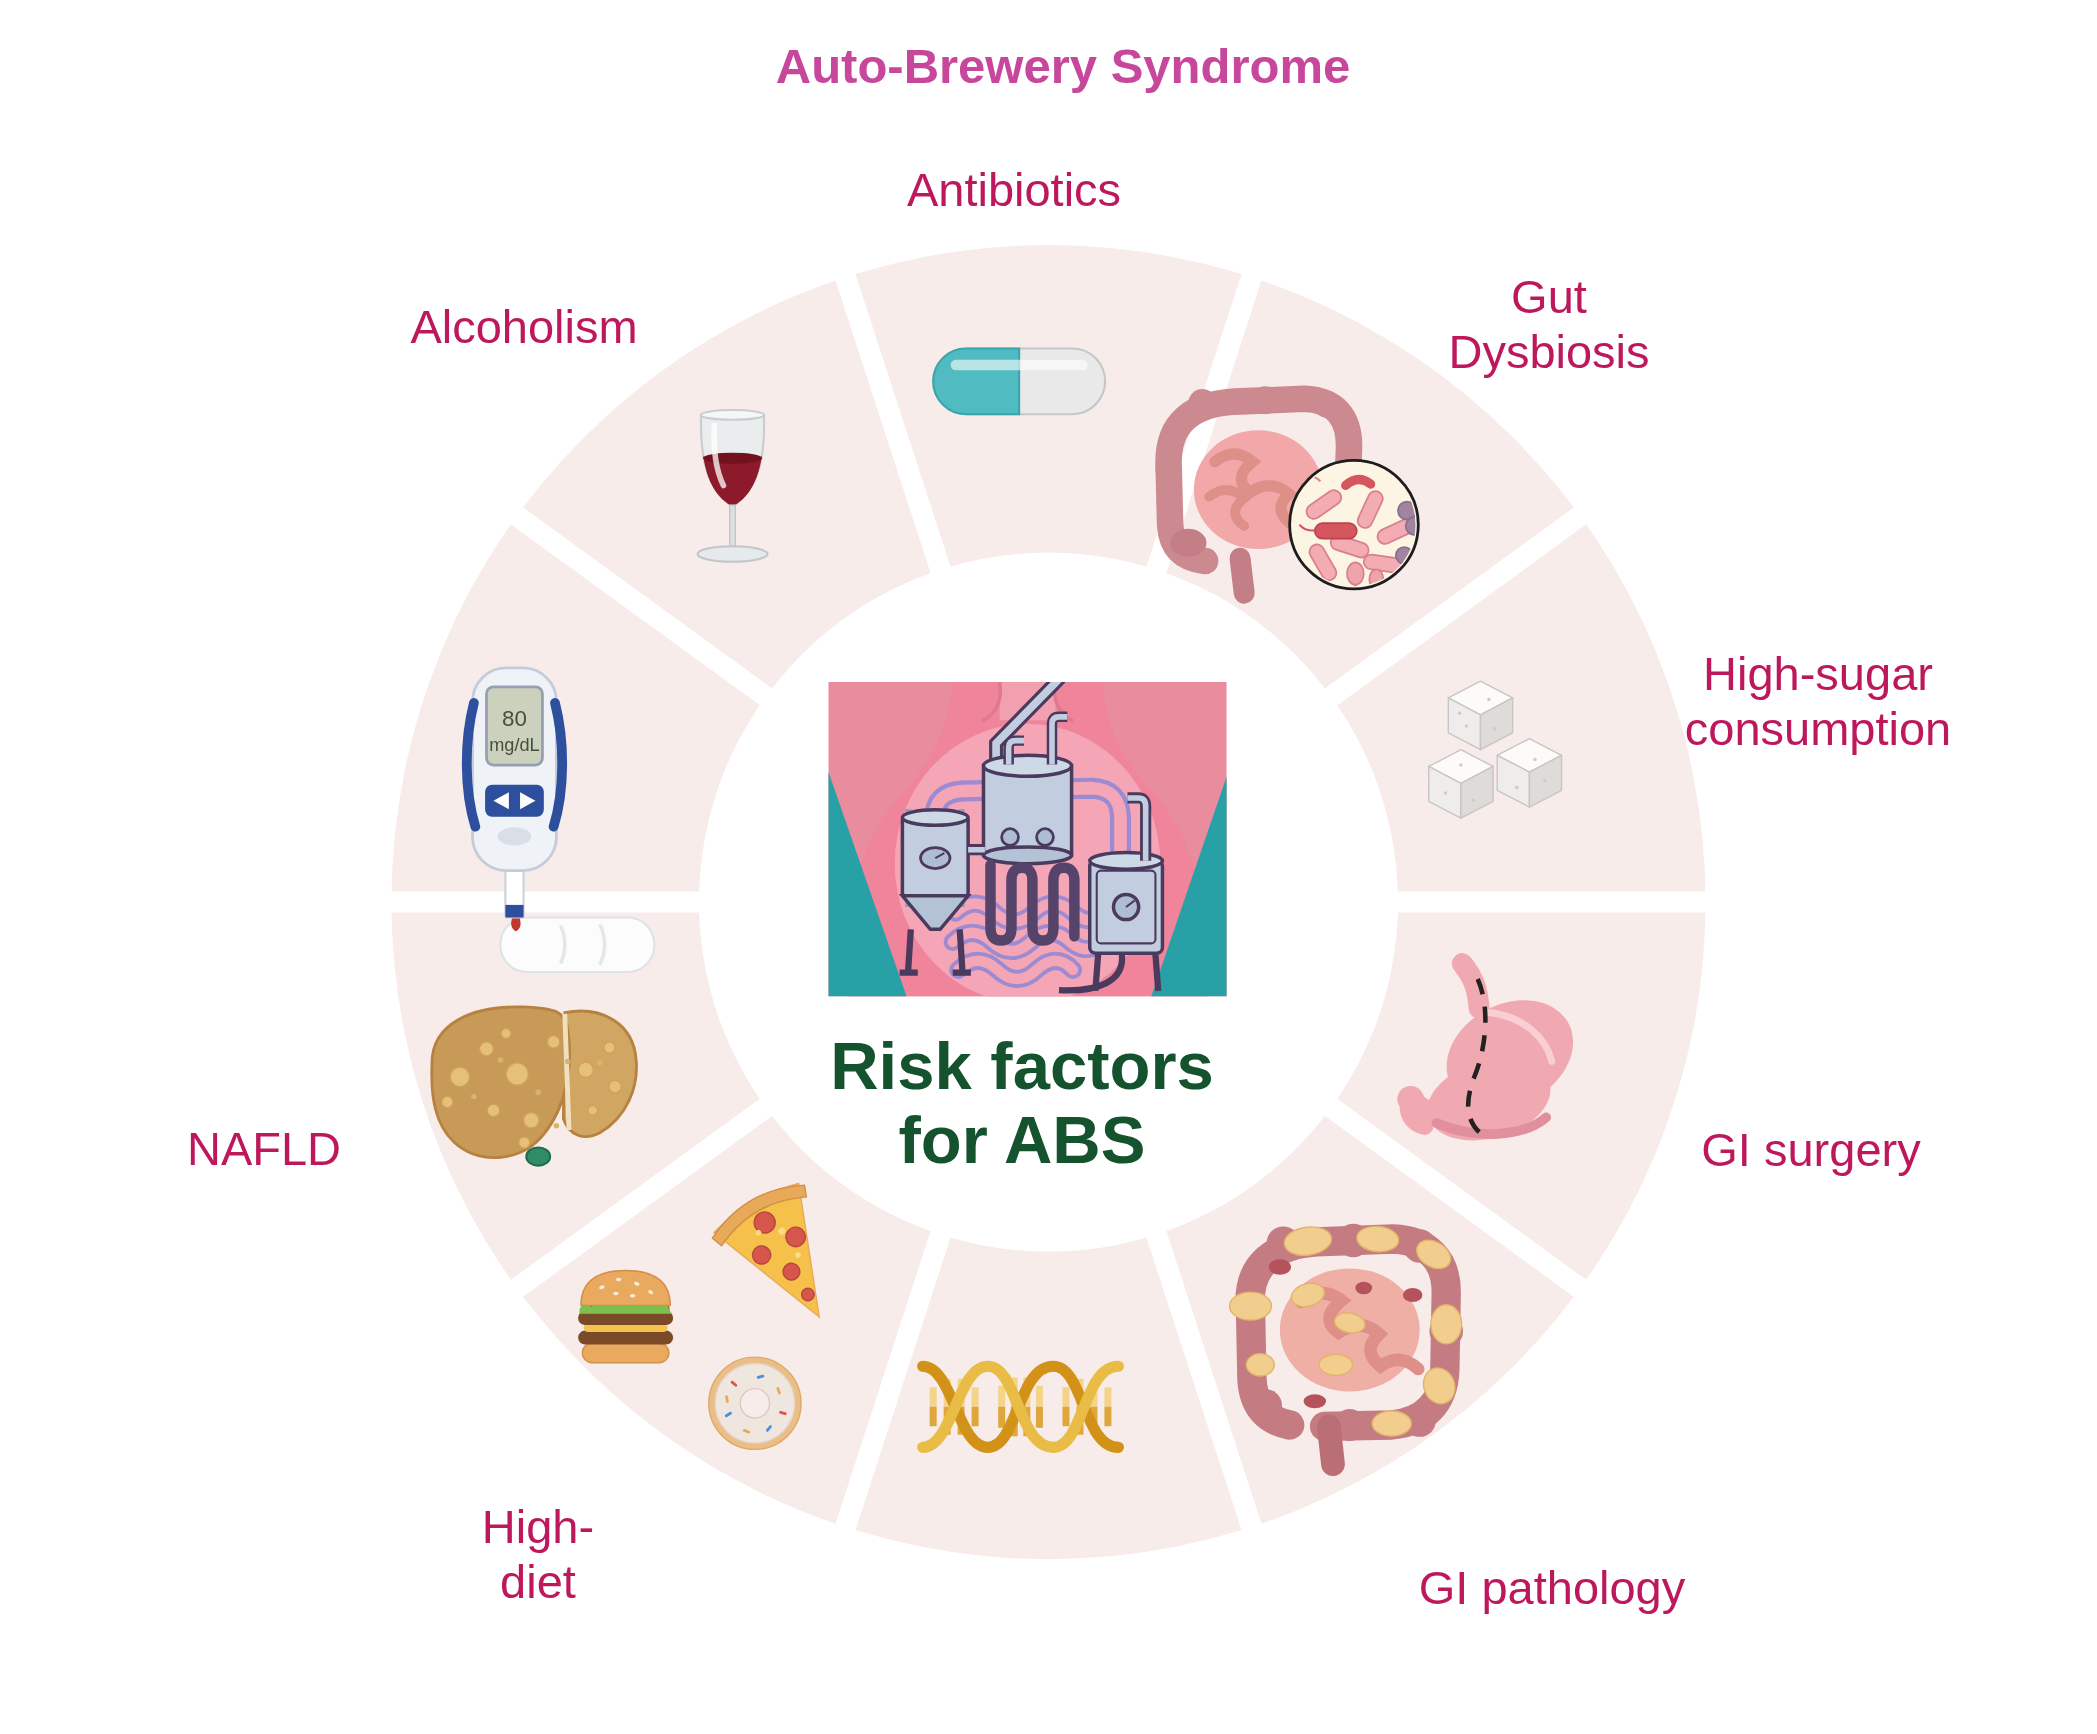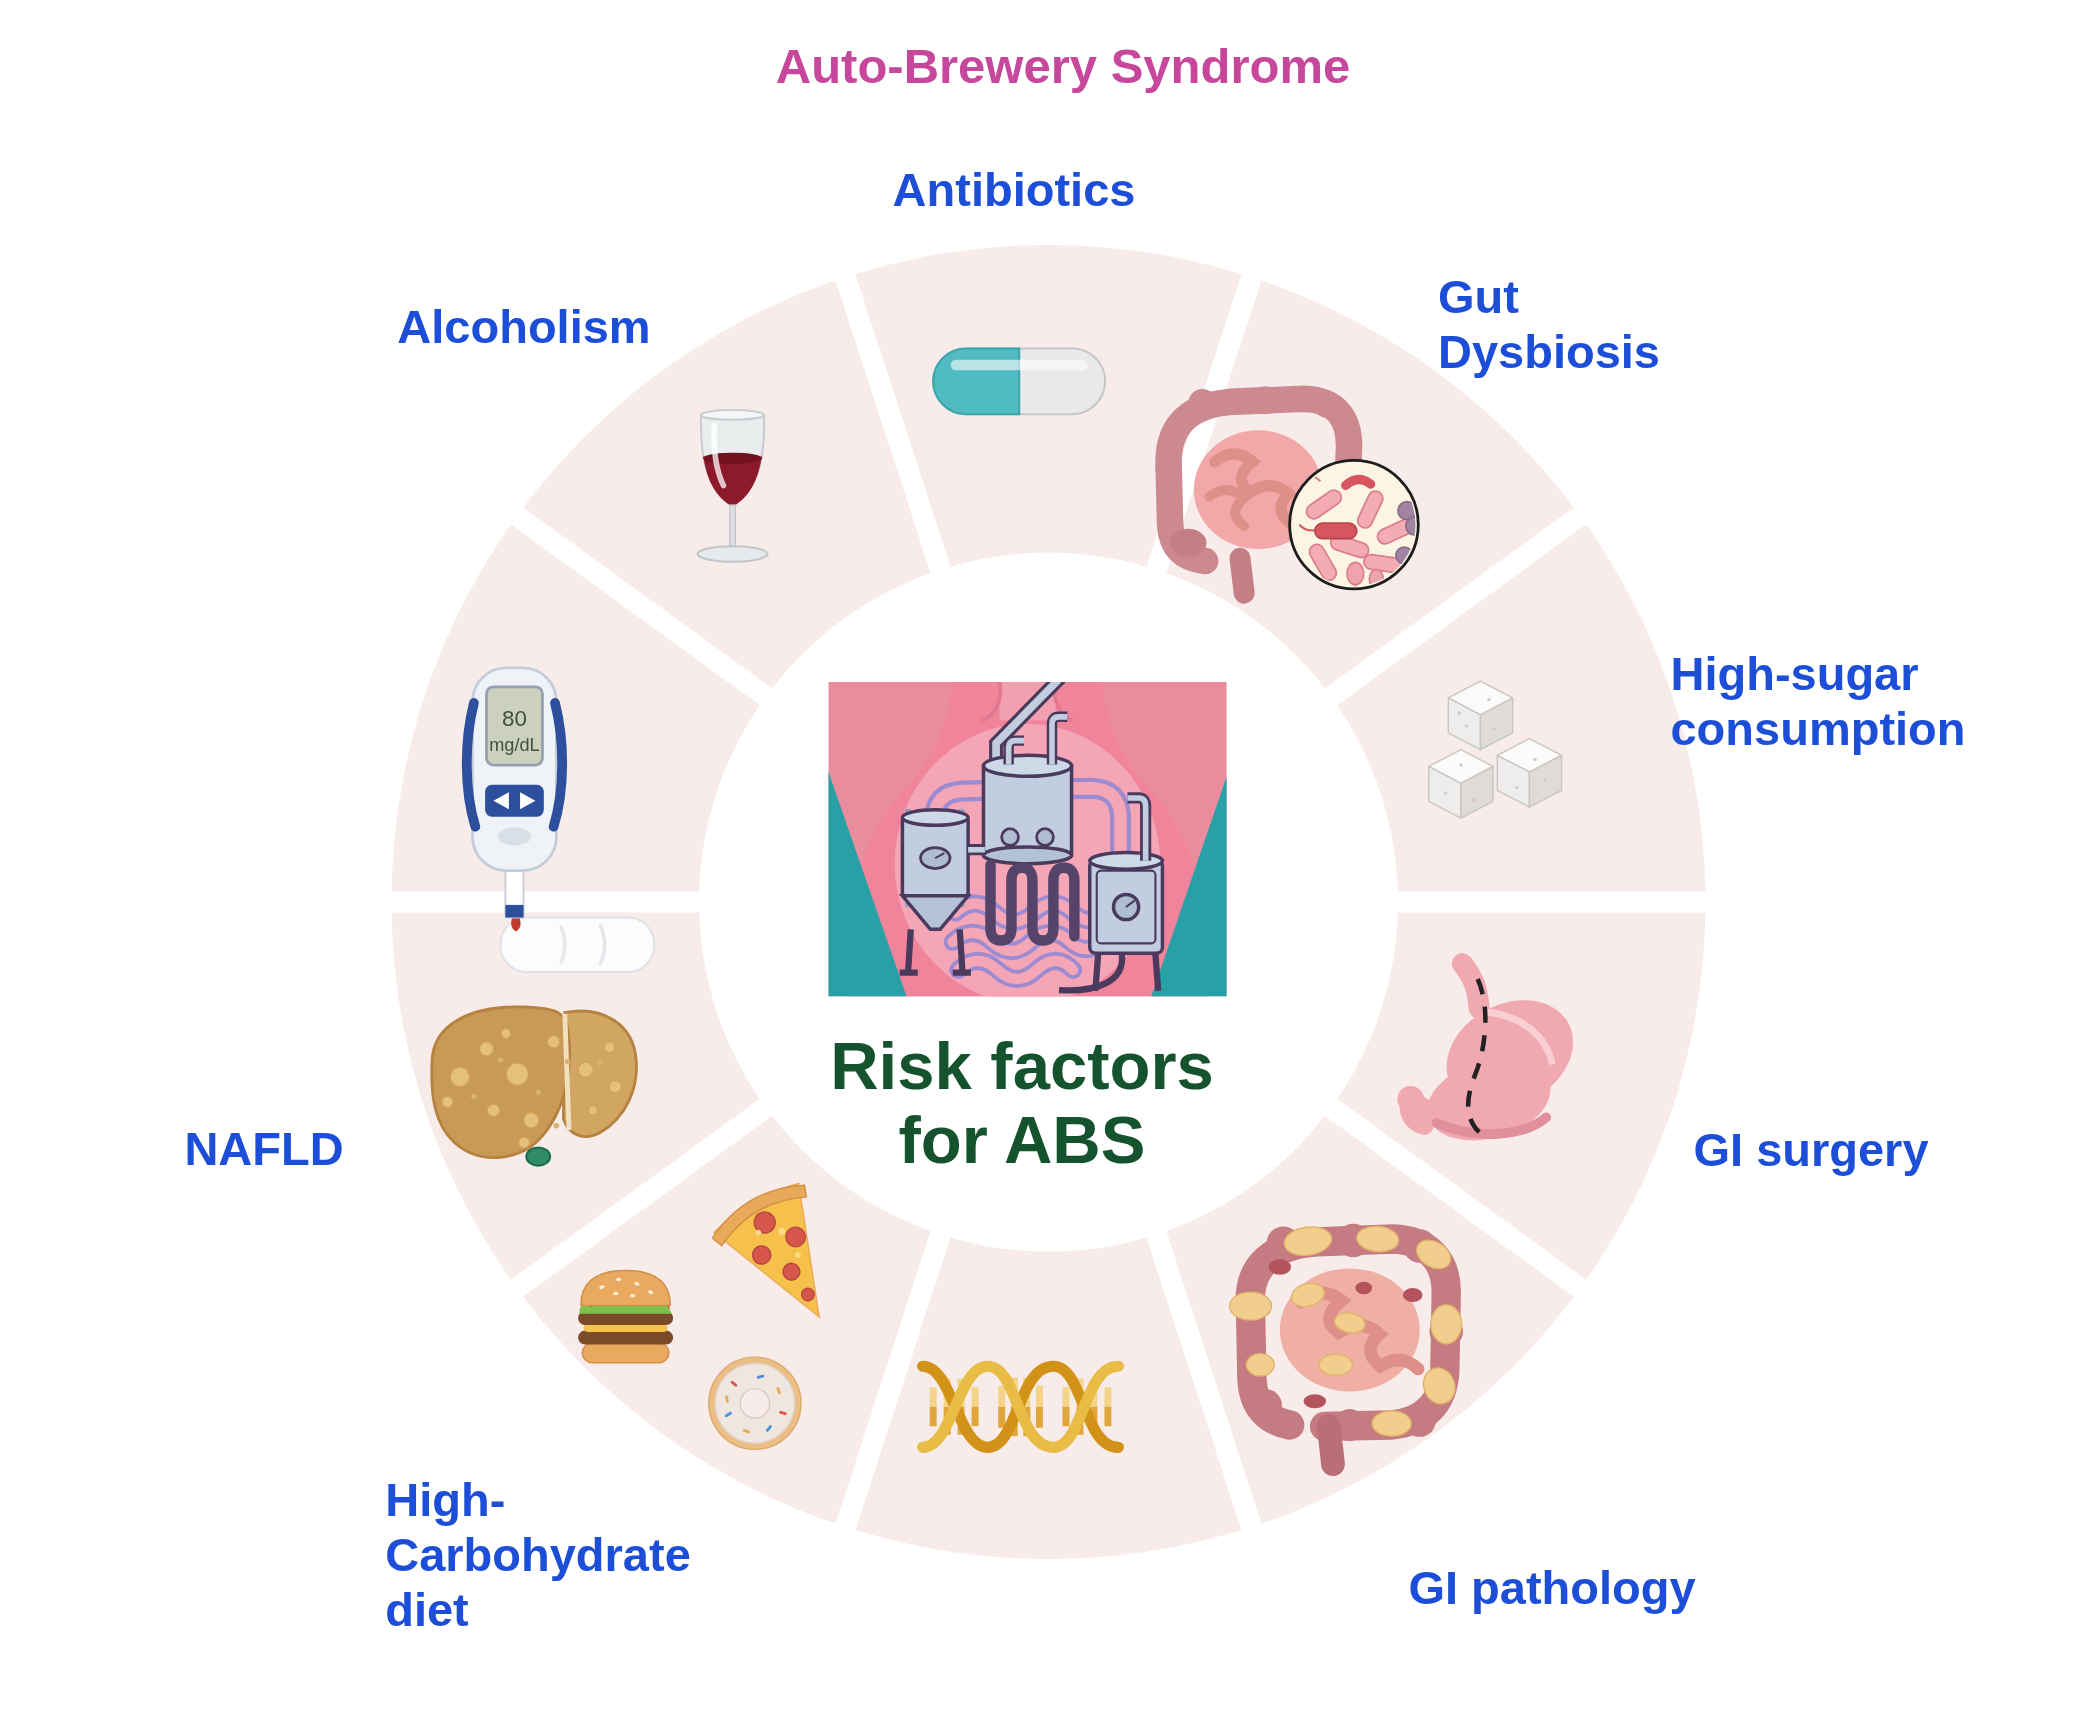--- a/index.html
+++ b/index.html
@@ -7,22 +7,22 @@
     position:relative;width:2097px;height:1735px;background:#ffffff;overflow:hidden;
     font-family:"Liberation Sans",sans-serif;
   }
   .wheel-svg{position:absolute;left:0;top:0;width:2097px;height:1735px;}
   .title{
     position:absolute;transform:translate(-50%,-50%);
     font-size:49px;font-weight:700;color:#C6479B;white-space:nowrap;letter-spacing:0px;
   }
   .factor-label{
     position:absolute;transform:translate(-50%,-50%);
-    font-size:47px;font-weight:700;color:#1d4ed8;line-height:55px;
-    text-align:left;white-space:nowrap;
+    font-size:47px;font-weight:400;color:#be185d;line-height:55px;
+    text-align:center;white-space:nowrap;
   }
   .center-label{
     position:absolute;transform:translate(-50%,-50%);
     font-size:67px;font-weight:700;color:#14532d;line-height:74px;text-align:center;white-space:nowrap;
   }
 </style>
 </head>
 <body>
 
 <div class="canvas">
@@ -373,21 +373,20 @@
     <div>Dysbiosis</div>
   </div>
   <div class="factor-label" style="left:1811px;top:1149px">
     <div>GI surgery</div>
   </div>
   <div class="factor-label" style="left:1552px;top:1587px">
     <div>GI pathology</div>
   </div>
   <div class="factor-label" style="left:538px;top:1554px">
     <div>High-</div>
-    <div>Carbohydrate</div>
     <div>diet</div>
   </div>
   <div class="factor-label" style="left:264px;top:1148px">
     <div>NAFLD</div>
   </div>
   <div class="factor-label" style="left:524px;top:326px">
     <div>Alcoholism</div>
   </div>
 
   <div class="center-label" style="left:1022px;top:1103px">

